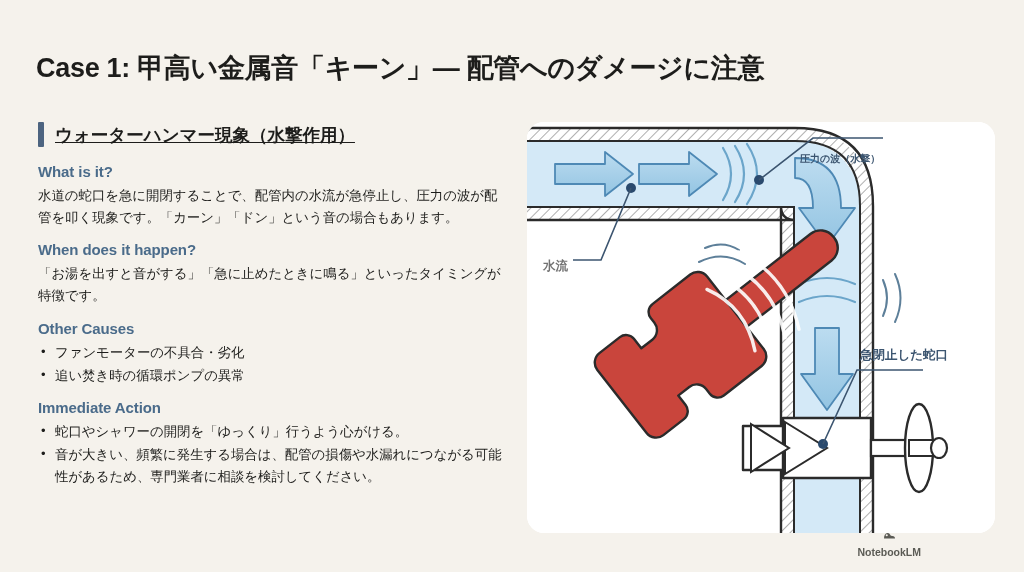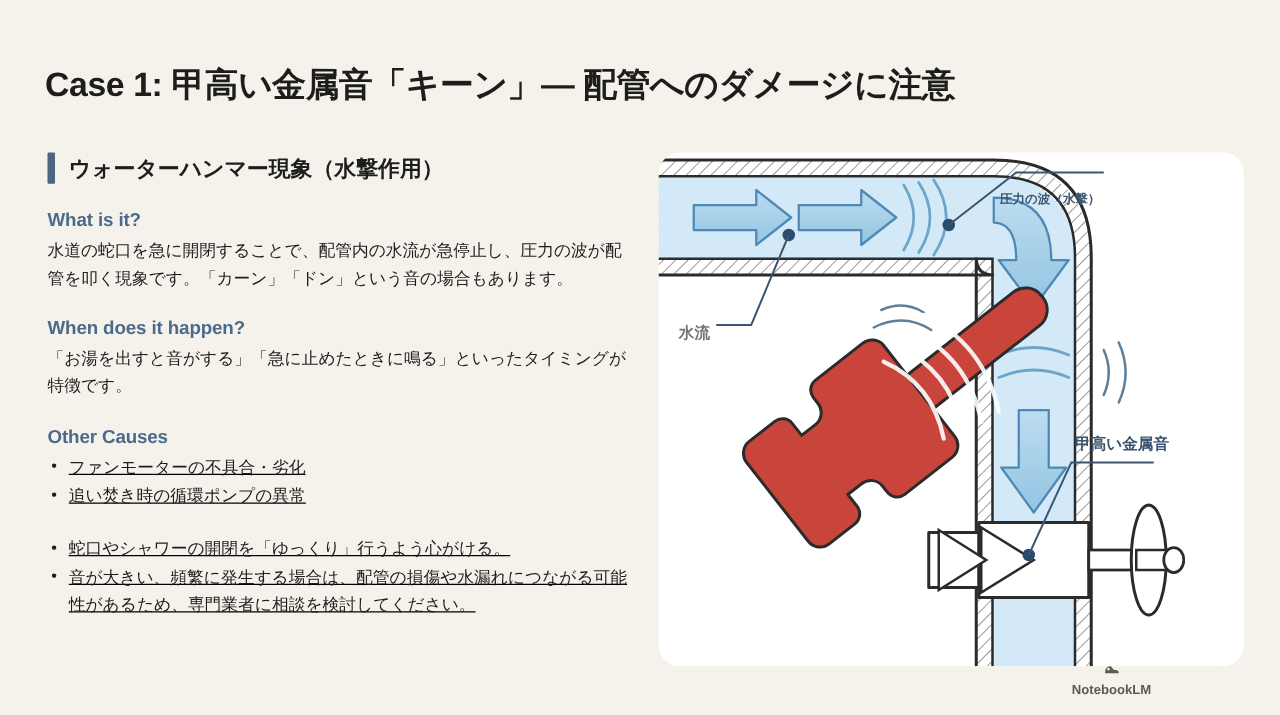--- a/index.html
+++ b/index.html
@@ -15,30 +15,30 @@
     position: absolute; left: 36px; top: 50px;
     font-size: 27px; font-weight: bold; color: #1d1d1b;
     letter-spacing: -0.3px; white-space: nowrap;
   }
 
   
   .left-col { position: absolute; left: 38px; top: 122px; width: 470px; }
 
   .panel-heading { display: flex; align-items: center; gap: 11px; margin-bottom: 16px; }
   .accent-bar { width: 6px; height: 25px; background: #4d6480; border-radius: 1px; flex: none; }
-  .panel-heading-text { font-size: 17.5px; font-weight: bold; color: #1d1d1b; }
-
-  .sec { margin-bottom: 13px; margin-top: 21px; }
+  .panel-heading-text { font-size: 17.5px; font-weight: bold; color: #1d1d1b; text-decoration: underline; }
+
+  .sec { margin-bottom: 13px; }
   .sec-label {
     font-size: 15px; font-weight: bold; color: #4a6b8a;
     margin-bottom: 5px; letter-spacing: -0.1px;
   }
   .sec-body { font-size: 13.4px; line-height: 1.62; color: #1d1d1b; font-weight: 500; }
 
-  ul.sec-list { list-style: none; text-decoration: underline; }
+  ul.sec-list { list-style: none; }
   ul.sec-list li {
     position: relative; padding-left: 17px;
     font-size: 13.4px; line-height: 1.62; color: #1d1d1b; font-weight: 500;
     margin-bottom: 1px;
   }
   ul.sec-list li::before {
     content: "•"; position: absolute; left: 3px; top: -1px; font-size: 13px;
   }
 
   
@@ -83,20 +83,21 @@
 
     <div class="sec">
       <div class="sec-label">Other Causes</div>
       <ul class="sec-list">
         <li>ファンモーターの不具合・劣化</li>
         <li>追い焚き時の循環ポンプの異常</li>
       </ul>
     </div>
 
     <div class="sec">
+      <div class="sec-label">Immediate Action</div>
       <ul class="sec-list">
         <li>蛇口やシャワーの開閉を「ゆっくり」行うよう心がける。</li>
         <li>音が大きい、頻繁に発生する場合は、配管の損傷や水漏れにつながる可能性があるため、専門業者に相談を検討してください。</li>
       </ul>
     </div>
 
   </div>
 
   <div class="diagram-card">
     <svg viewBox="0 0 468 411" xmlns="http://www.w3.org/2000/svg">
@@ -210,21 +211,21 @@
         <circle cx="232" cy="58" r="5" fill="#2a4a6e"></circle>
         <path d="M 232 58 L 286 16 H 356" fill="none" stroke="#3c5570" stroke-width="1.6"></path>
 
         <path d="M 296 322 L 330 248 H 396" fill="none" stroke="#3c5570" stroke-width="1.6"></path>
       </g>
     </svg>
   </div>
 
   <div style="position:absolute;left:800px;top:152px;font-size:10px;font-weight:bold;color:#3c5570;white-space:nowrap;">圧力の波（水撃）</div>
   <div style="position:absolute;left:543px;top:258px;font-size:12.5px;font-weight:bold;color:#737373;white-space:nowrap;">水流</div>
-  <div style="position:absolute;left:860px;top:347px;font-size:12.5px;font-weight:bold;color:#3c5570;white-space:nowrap;">甲高い金属音</div>
+  <div style="position:absolute;left:860px;top:347px;font-size:12.5px;font-weight:bold;color:#3c5570;white-space:nowrap;">急閉止した蛇口</div>
 
   <div class="footer-badge">
     <svg class="nb-logo" viewBox="0 0 26 20">
       <path d="M2 16 Q2 6 9 5 Q13 4.6 14 8 Q15 11 19 11 Q24 11 24 16 Z" fill="#5b5b55"></path>
       <circle cx="7.5" cy="9.5" r="2.1" fill="#f5f2ec"></circle>
     </svg>
     <span>NotebookLM</span>
   </div>
 
 </div>

